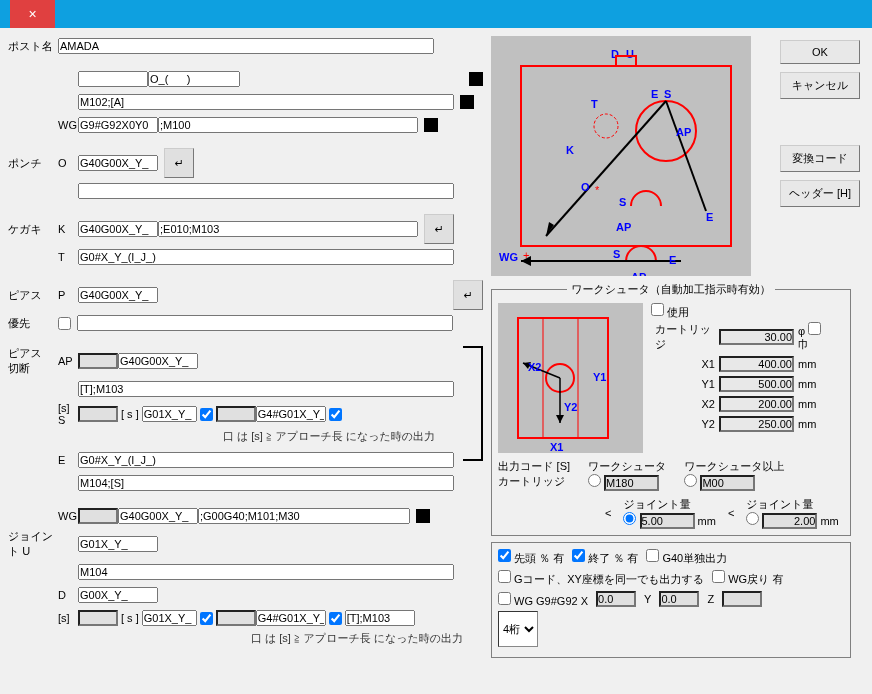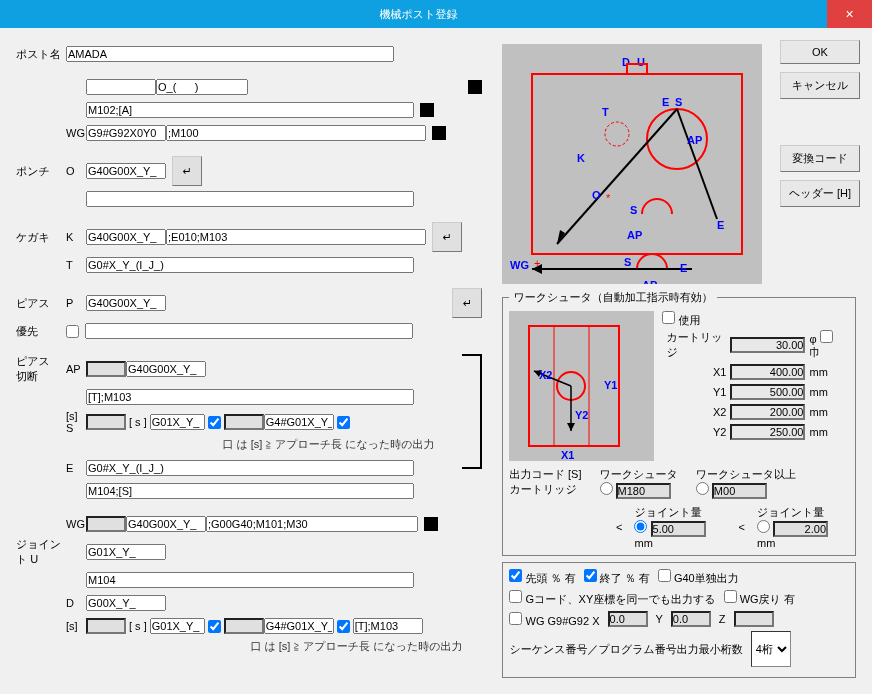--- a/index.html
+++ b/index.html
@@ -1,50 +1,49 @@
 <!DOCTYPE html>
 <html><head>
 <meta charset="utf-8">
 <style>
 * { box-sizing: border-box; margin: 0; padding: 0; font-family: "MS UI Gothic", sans-serif; font-size: 11px; }
 body { background: #f0f0f0; width: 872px; height: 694px; overflow: hidden; }
 .titlebar { background: #0ea0e0; color: white; height: 28px; display: flex; align-items: center; justify-content: space-between; padding-left: 10px; }
 .titlebar span { flex: 1; text-align: center; }
 .close-btn { background: #e04040; color: white; width: 45px; height: 28px; display: flex; align-items: center; justify-content: center; cursor: pointer; font-size: 14px; }
-.content { padding: 16px; display: flex; gap: 20px; }
+.content { padding: 8px; display: flex; gap: 8px; }
 .left-panel { width: 475px; }
 .right-panel { width: 360px; display: flex; flex-direction: column; gap: 6px; }
 .row { display: flex; align-items: center; margin-bottom: 3px; min-height: 20px; }
 .lbl { width: 50px; }
 .lbl2 { width: 20px; }
 input.gray { background: #e0e0e0; }
 .w40 { width: 40px; } .w55 { width: 55px; } .w70 { width: 70px; } .w80 { width: 80px; }
-.w100 { width: 92px; } .w355 { width: 328px; }
+.w100 { width: 92px; } .w355 { width: 376px; }
 .w200 { width: 212px; } .w260 { width: 260px; }
 .sq { width: 14px; height: 14px; background: #000; margin-left: 6px; }
 .retbtn { width: 30px; height: 30px; border: 1px outset #ccc; background: #e0e0e0; display: flex; align-items: center; justify-content: center; cursor: pointer; margin-left: 6px; }
 .bracket { width: 20px; height: 115px; border: 2px solid #000; border-left: none; margin-left: 8px; }
 .note { font-size: 11px; color: #333; text-align: right; padding-right: 20px; margin-top: 2px; margin-bottom: 6px; }
 .btn { border: 1px outset #ccc; background: #e8e8e8; padding: 5px 2px; cursor: pointer; text-align: center; width: 80px; }
 .rbtns { display: flex; flex-direction: column; gap: 8px; align-items: flex-end; position: absolute; right: 12px; top: 40px; }
 .diagram { background: #c0c0c0; width: 260px; height: 240px; position: relative; }
 .dia2 { background: #c0c0c0; width: 145px; height: 150px; position: relative; }
 fieldset { border: 1px solid #808080; padding: 6px; margin: 0; }
-legend { padding: 0 4px; }
+legend { padding: 0 4px; text-align: center; }
 .ws-grid { display: grid; grid-template-columns: 60px 75px 30px; gap: 4px; align-items: center; margin-left: 4px; }
 .ws-grid input { text-align: right; background: #e8e8e8; }
 .bottom-row { display: flex; align-items: center; gap: 8px; margin-bottom: 4px; flex-wrap: wrap; }
 select { border: 1px inset #888; height: 36px; background: white; }
 .spacer { height: 10px; }
 </style>
 </head>
 <body>
 
 <div class="titlebar">
-  <span>機械ポスト登録</span>
   <div class="close-btn">×</div>
 </div>
 
 <div class="content">
 <div class="left-panel">
 
 <div class="row">
   <div class="lbl">ポスト名</div>
   <input class="w355" value="AMADA" style="">
 </div>
@@ -315,21 +314,20 @@
 </div>
 <div class="bottom-row">
   <label><input type="checkbox" style=""> <span>WG G9#G92  X</span></label>
   <input class="w40 gray" value="0.0" style="">
   <span>Y</span>
   <input class="w40 gray" value="0.0" style="">
   <span>Z</span>
   <input class="w40 gray" value="" style="">
 </div>
 <div class="bottom-row">
-  <span>シーケンス番号／プログラム番号出力最小桁数</span>
   <select><option>4桁</option></select>
 </div>
 </fieldset>
 
 </div>
 </div>
 
 <div class="rbtns">
   <div class="btn">OK</div>
   <div class="btn">キャンセル</div>

